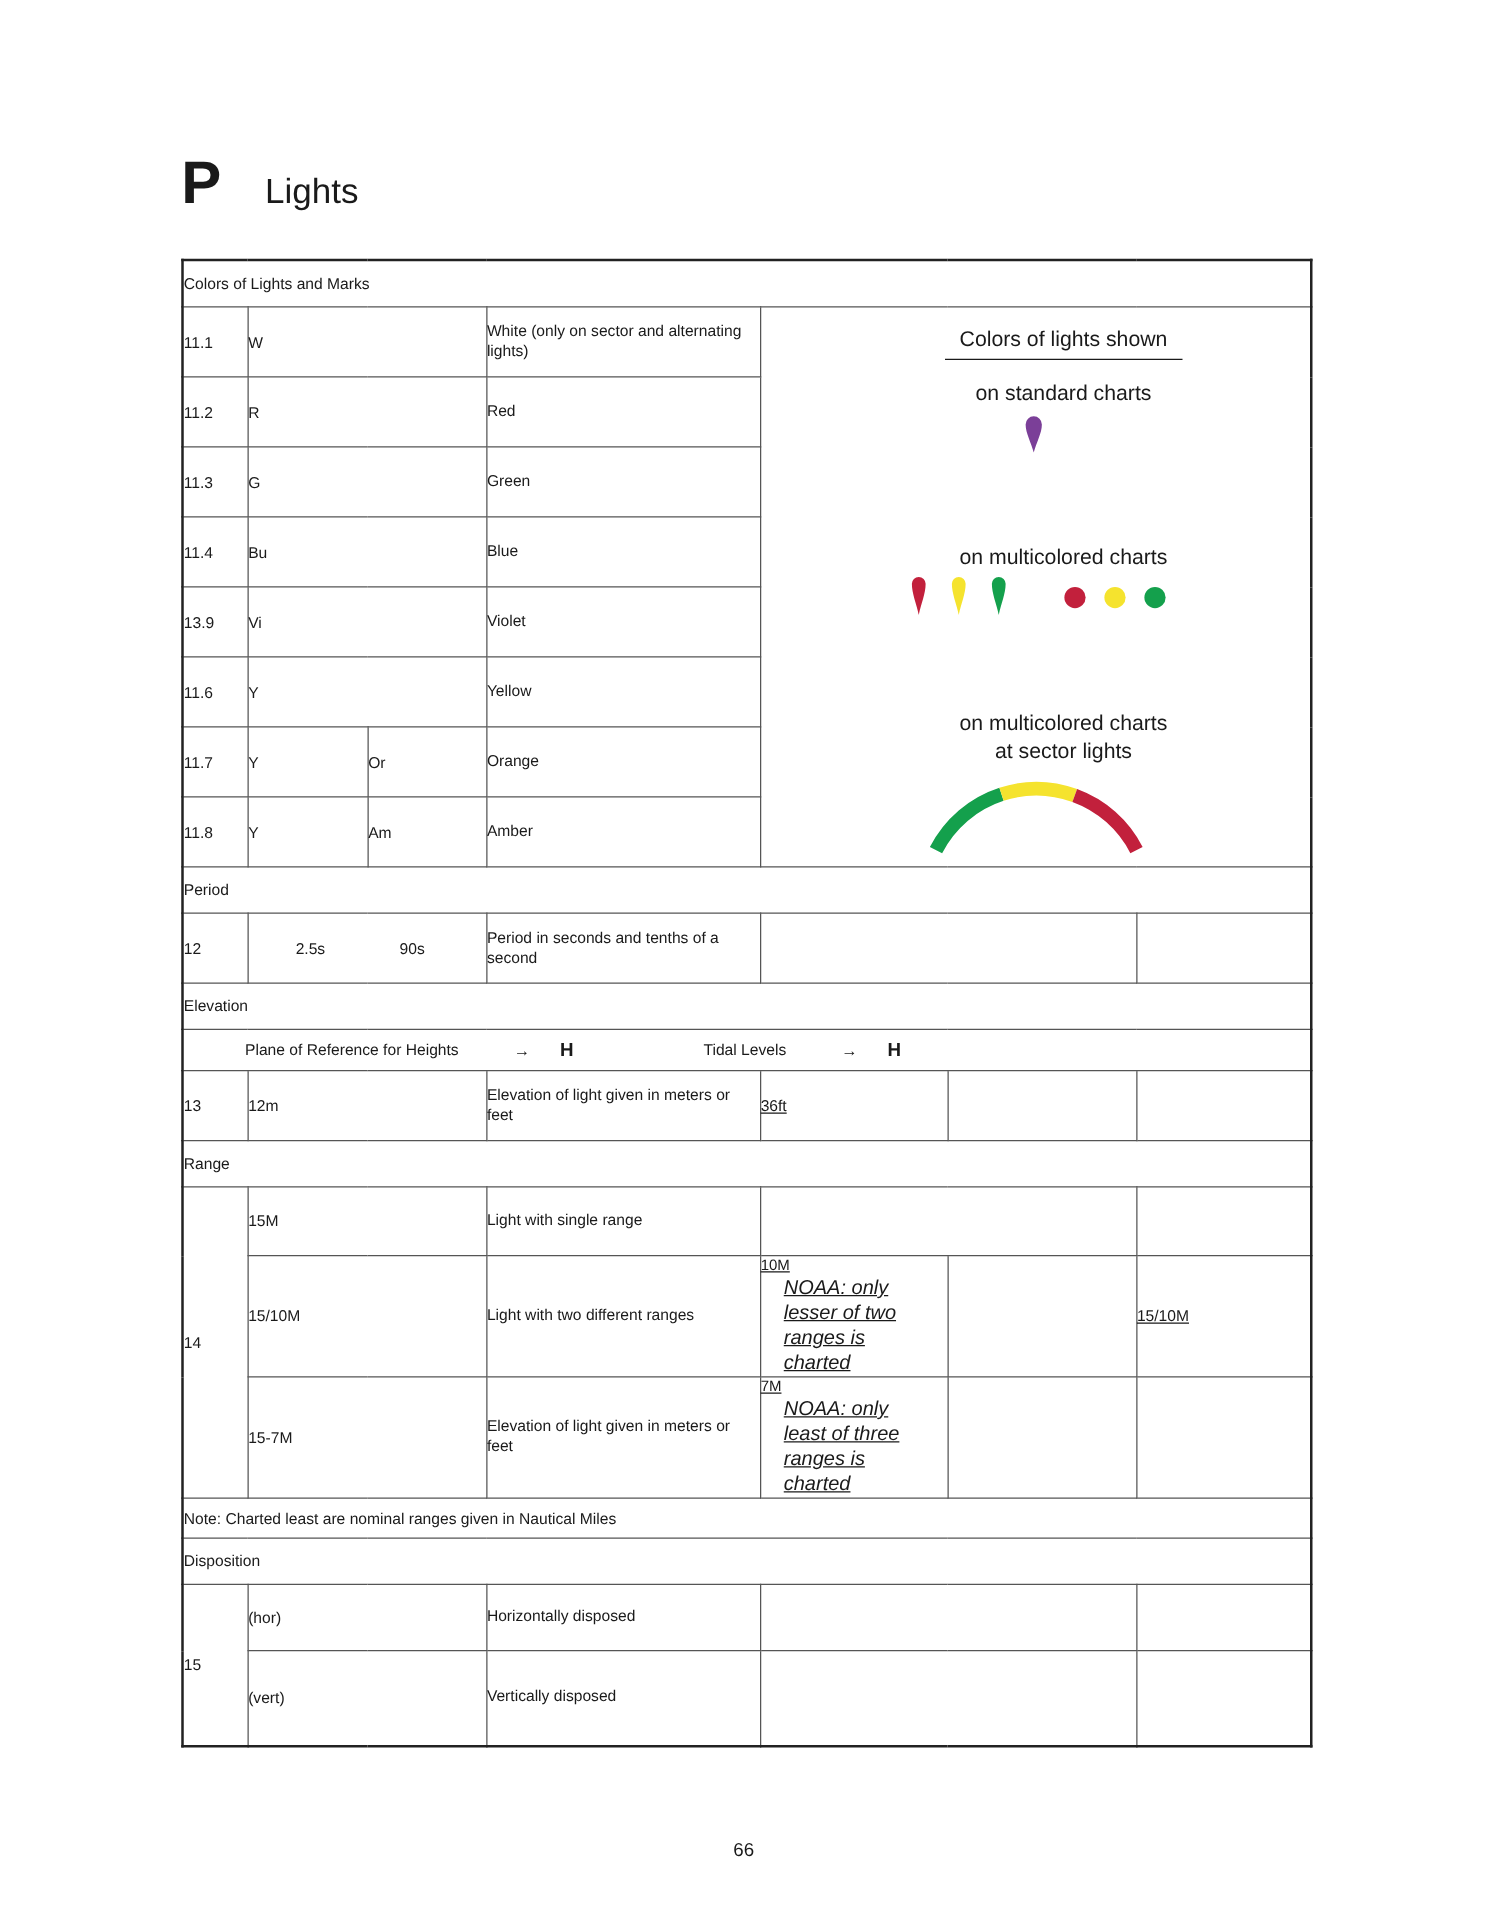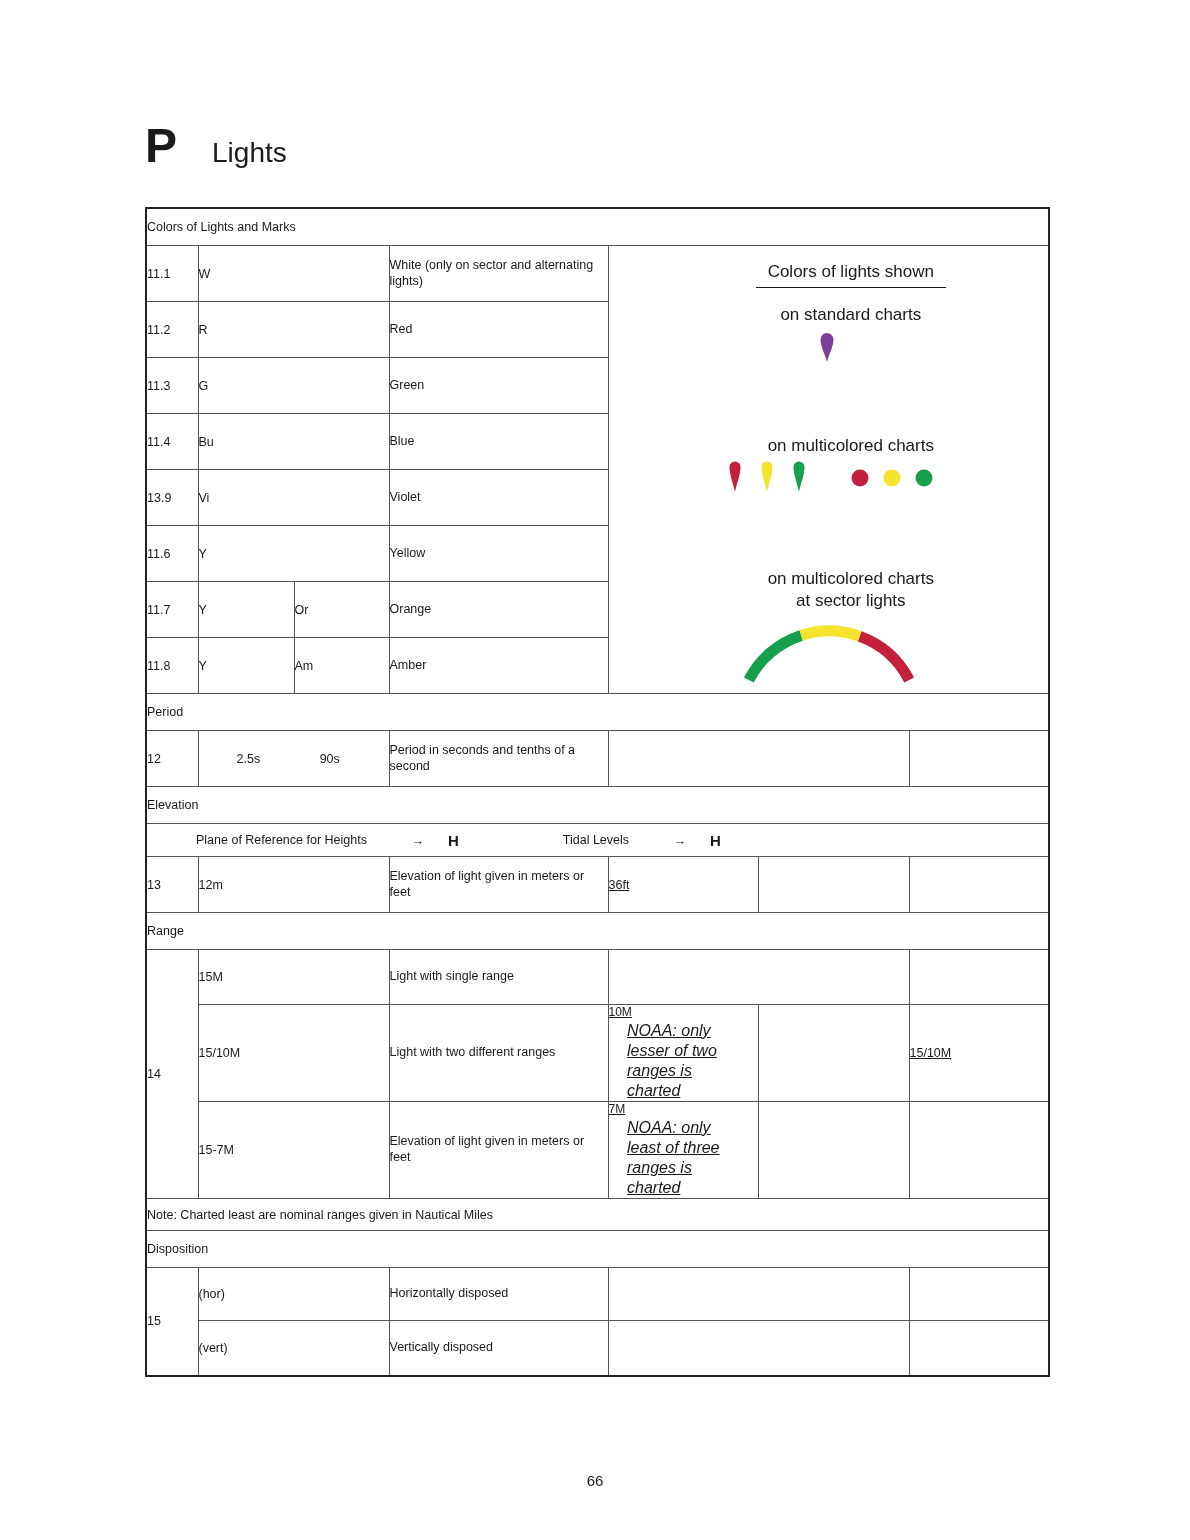--- a/index.html
+++ b/index.html
@@ -212,21 +212,21 @@
   <tr>
         <th class="sec" colspan="7">Disposition</th>
       </tr>
   <tr style="height:53px">
     <td class="num" rowspan="2">15</td>
     <td class="sym" colspan="2">(hor)</td>
     <td class="desc">Horizontally disposed</td>
     <td colspan="2"></td>
     <td></td>
   </tr>
-  <tr style="height:55px">
+  <tr style="height:76px">
     <td class="sym" colspan="2">(vert)</td>
     <td class="desc">Vertically disposed</td>
     <td colspan="2"></td>
     <td></td>
   </tr>
 </tbody>
   </table>
 
 <div class="pageno">66</div>
 

